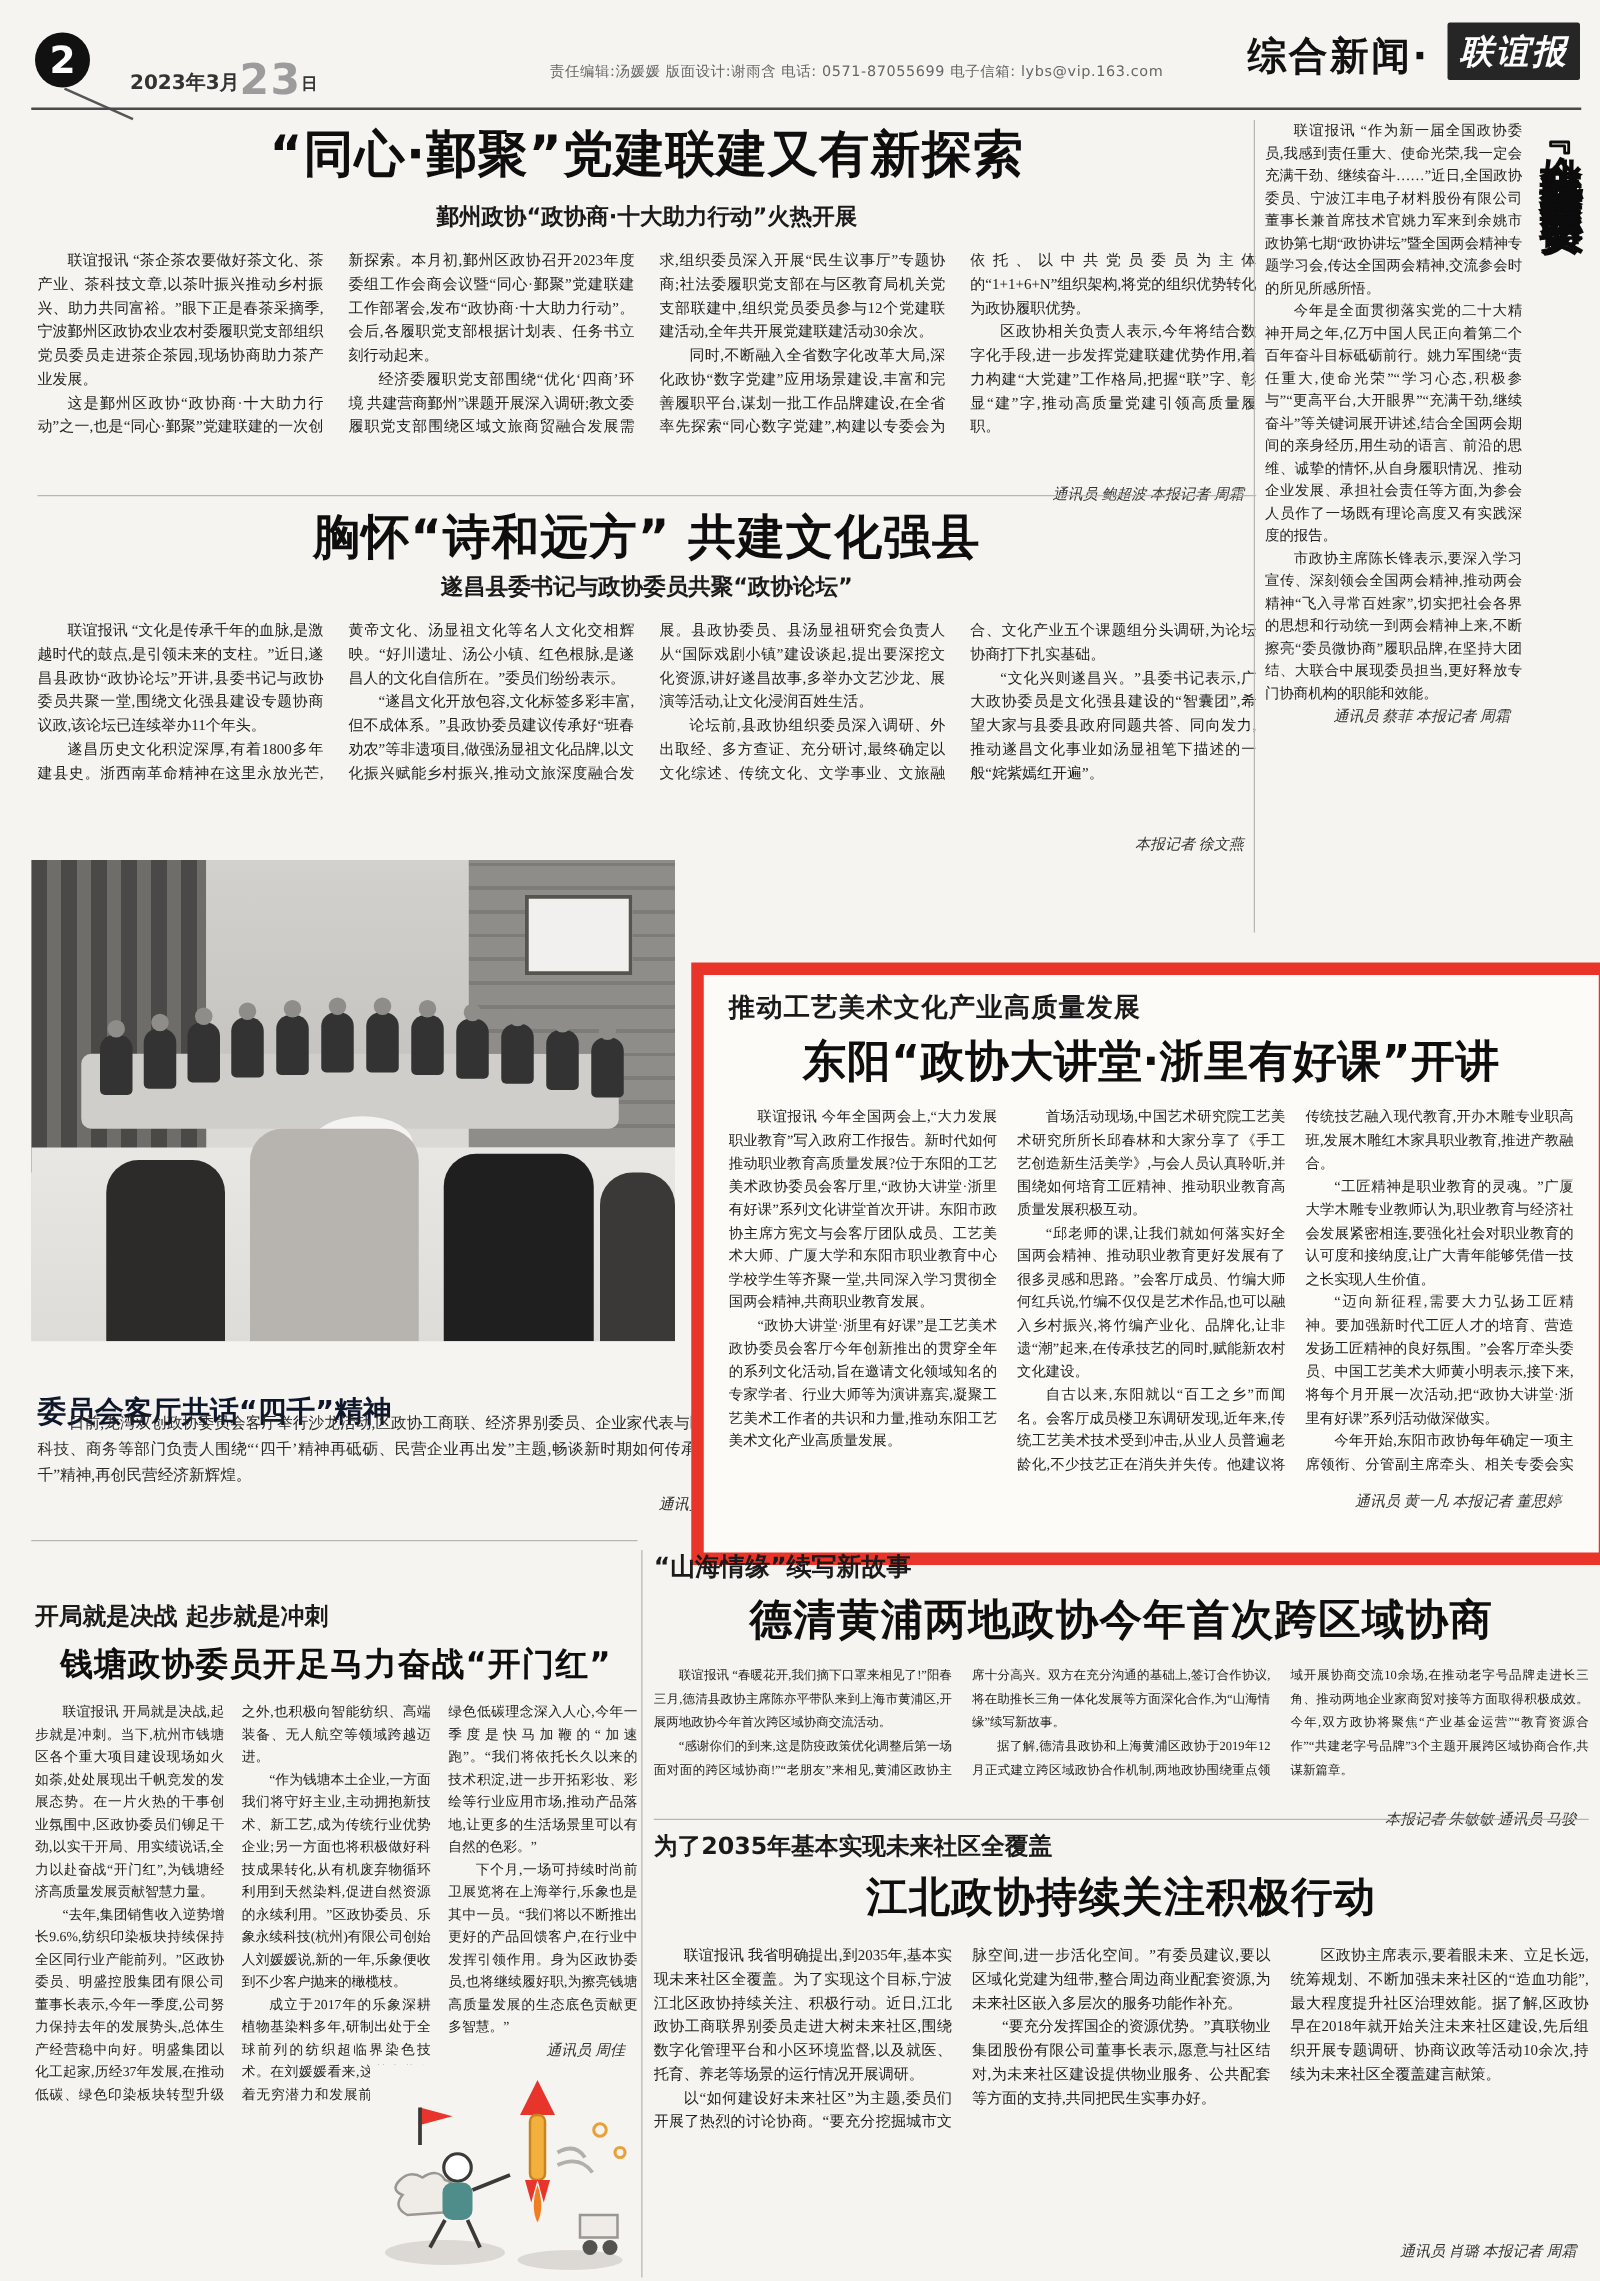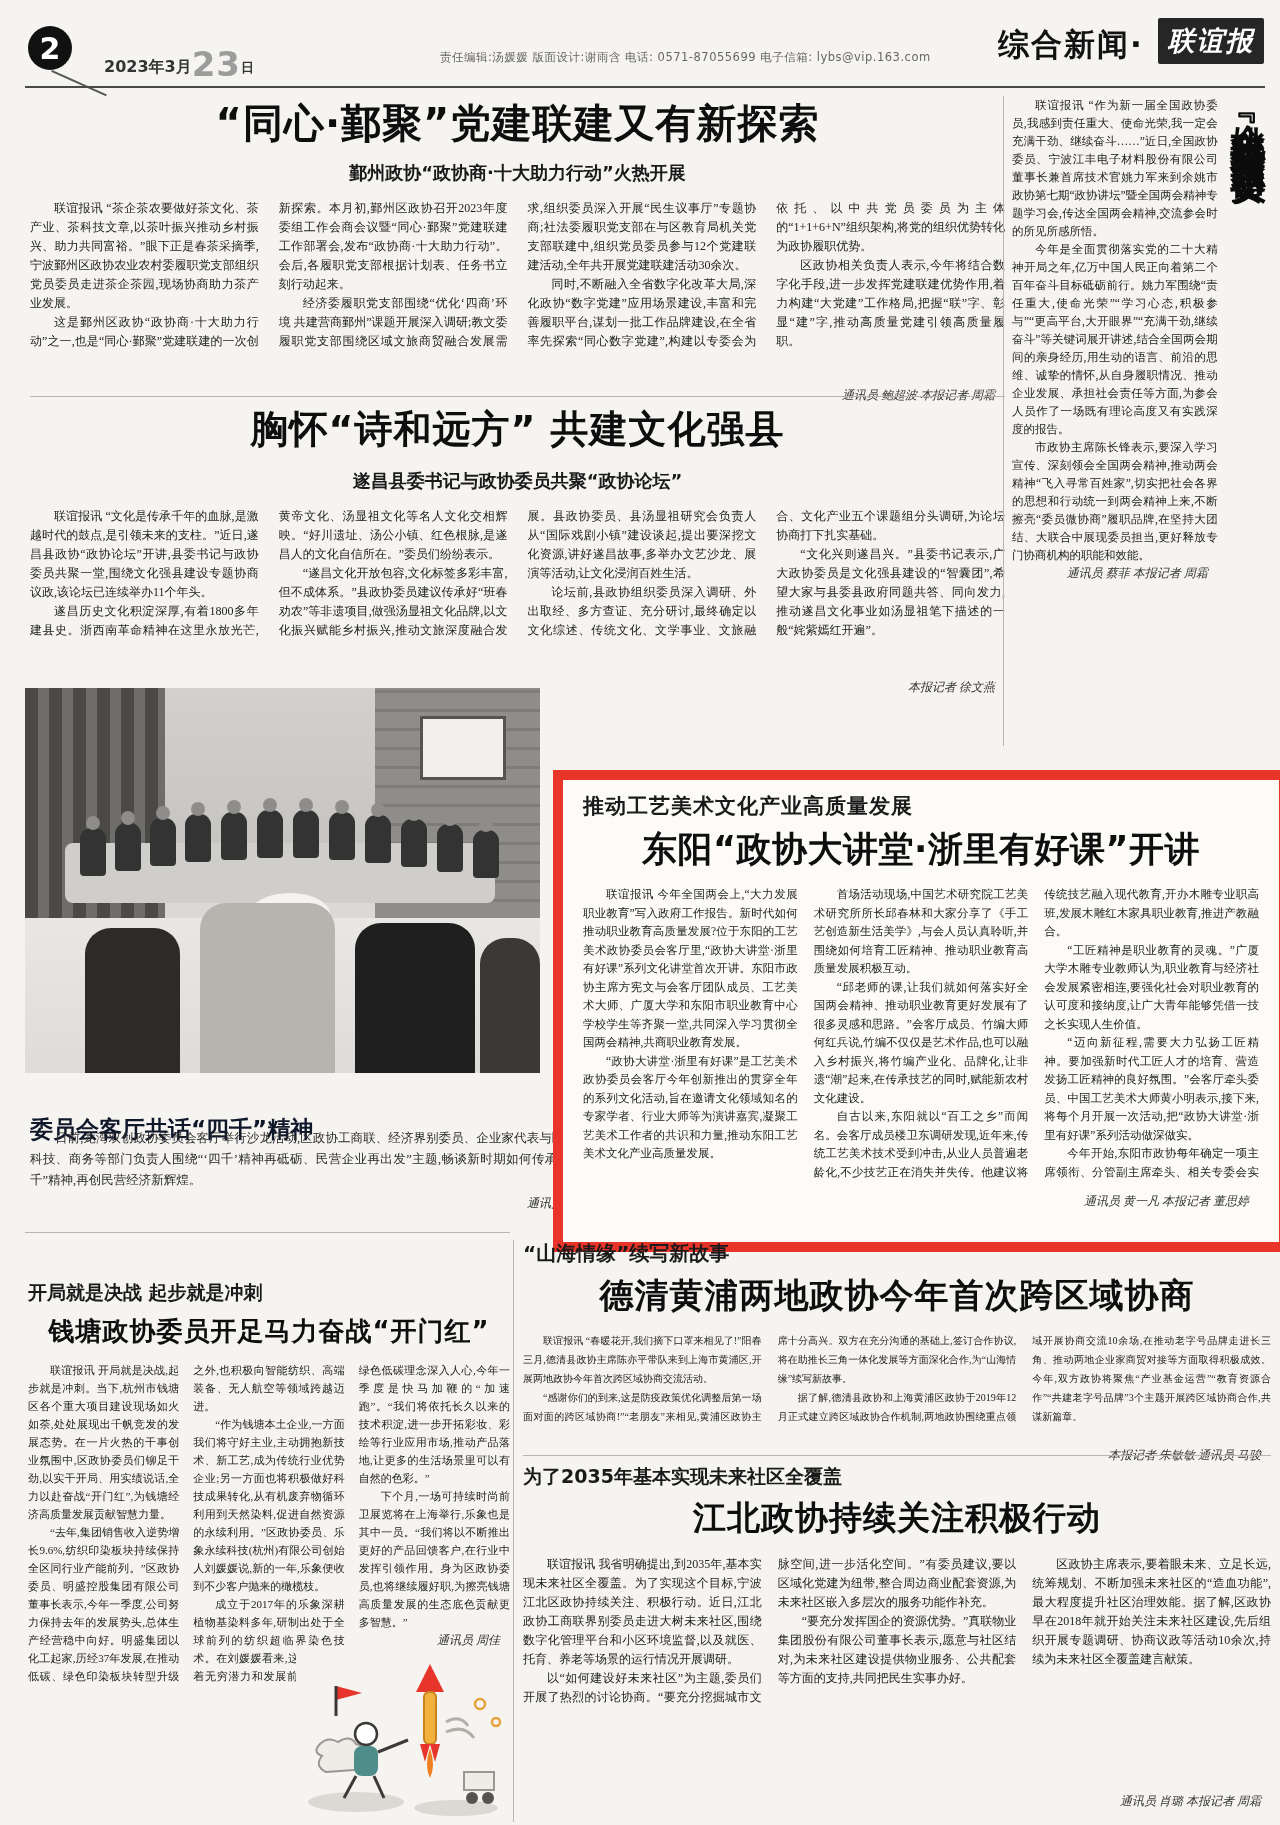--- a/index.html
+++ b/index.html
@@ -33,21 +33,21 @@
   .cols4{column-count:4;column-gap:20px;}
   .cols3{column-count:3;column-gap:16px;}
   
   .artA{left:30px;top:96px;width:975px;}
   .artA .headline{font-size:40px;}
   .artA .subhead{font-size:18px;margin-top:10px;}
   .artA .body{margin-top:14px;height:188px;font-size:12px;line-height:19px;}
   
   .artB{left:30px;top:404px;width:975px;}
   .artB .headline{font-size:38px;}
-  .artB .subhead{font-size:18px;margin-top:14px;}
+  .artB .subhead{font-size:18px;margin-top:2px;}
   .artB .body{margin-top:14px;height:172px;font-size:12px;line-height:19px;}
   
   .artR{left:1012px;top:96px;width:256px;height:652px;display:flex;}
   .artR .rbody{flex:1;font-size:11.5px;line-height:18px;text-align:justify;overflow:hidden;padding-right:6px;}
   .artR .rbody p{margin:0;text-indent:2em;}
   .vhead{writing-mode:vertical-rl;font-family:"DejaVu Sans",sans-serif;font-weight:bold;
          font-size:35px;line-height:1.15;color:#0c0c0c;letter-spacing:3px;margin-left:4px;}
   
   .photo{left:25px;top:688px;width:515px;height:385px;background:#dbd9d6;overflow:hidden;}
   .ph-curtain{position:absolute;left:0;top:0;width:140px;height:250px;

